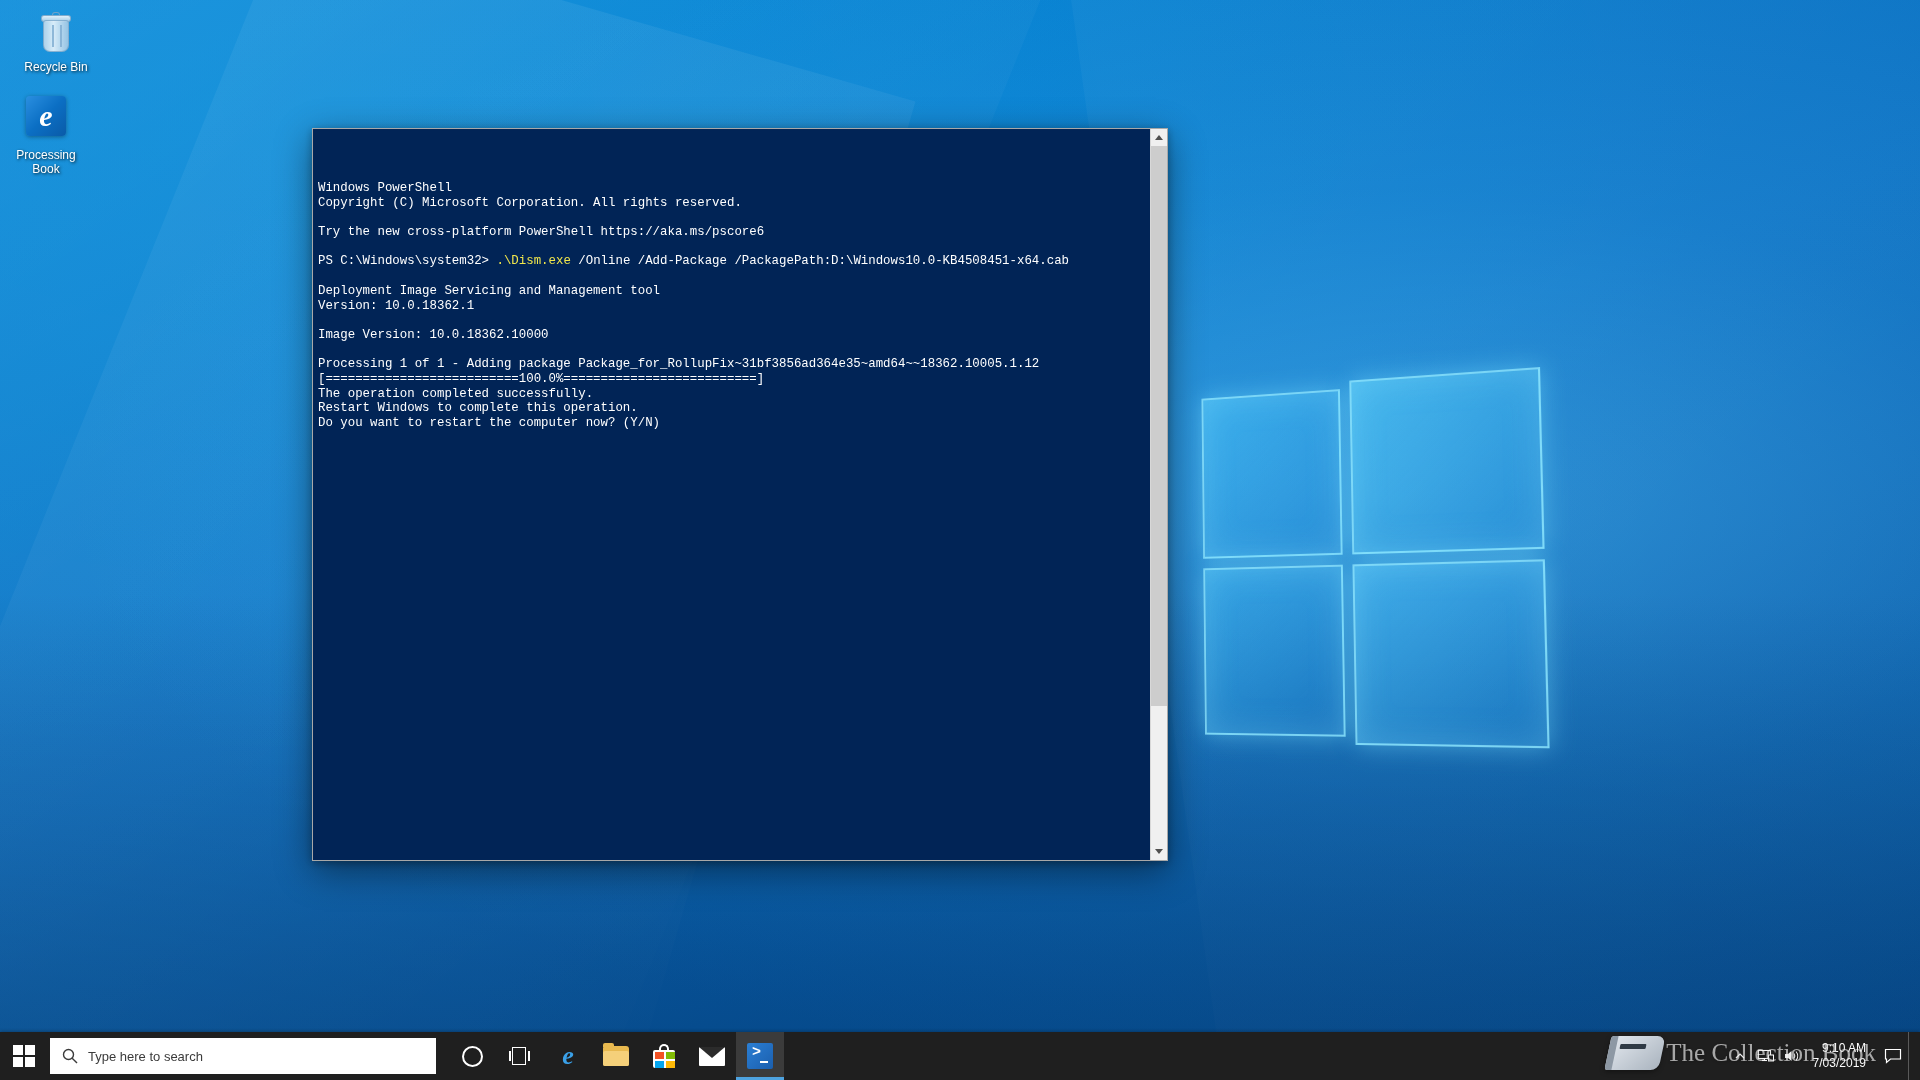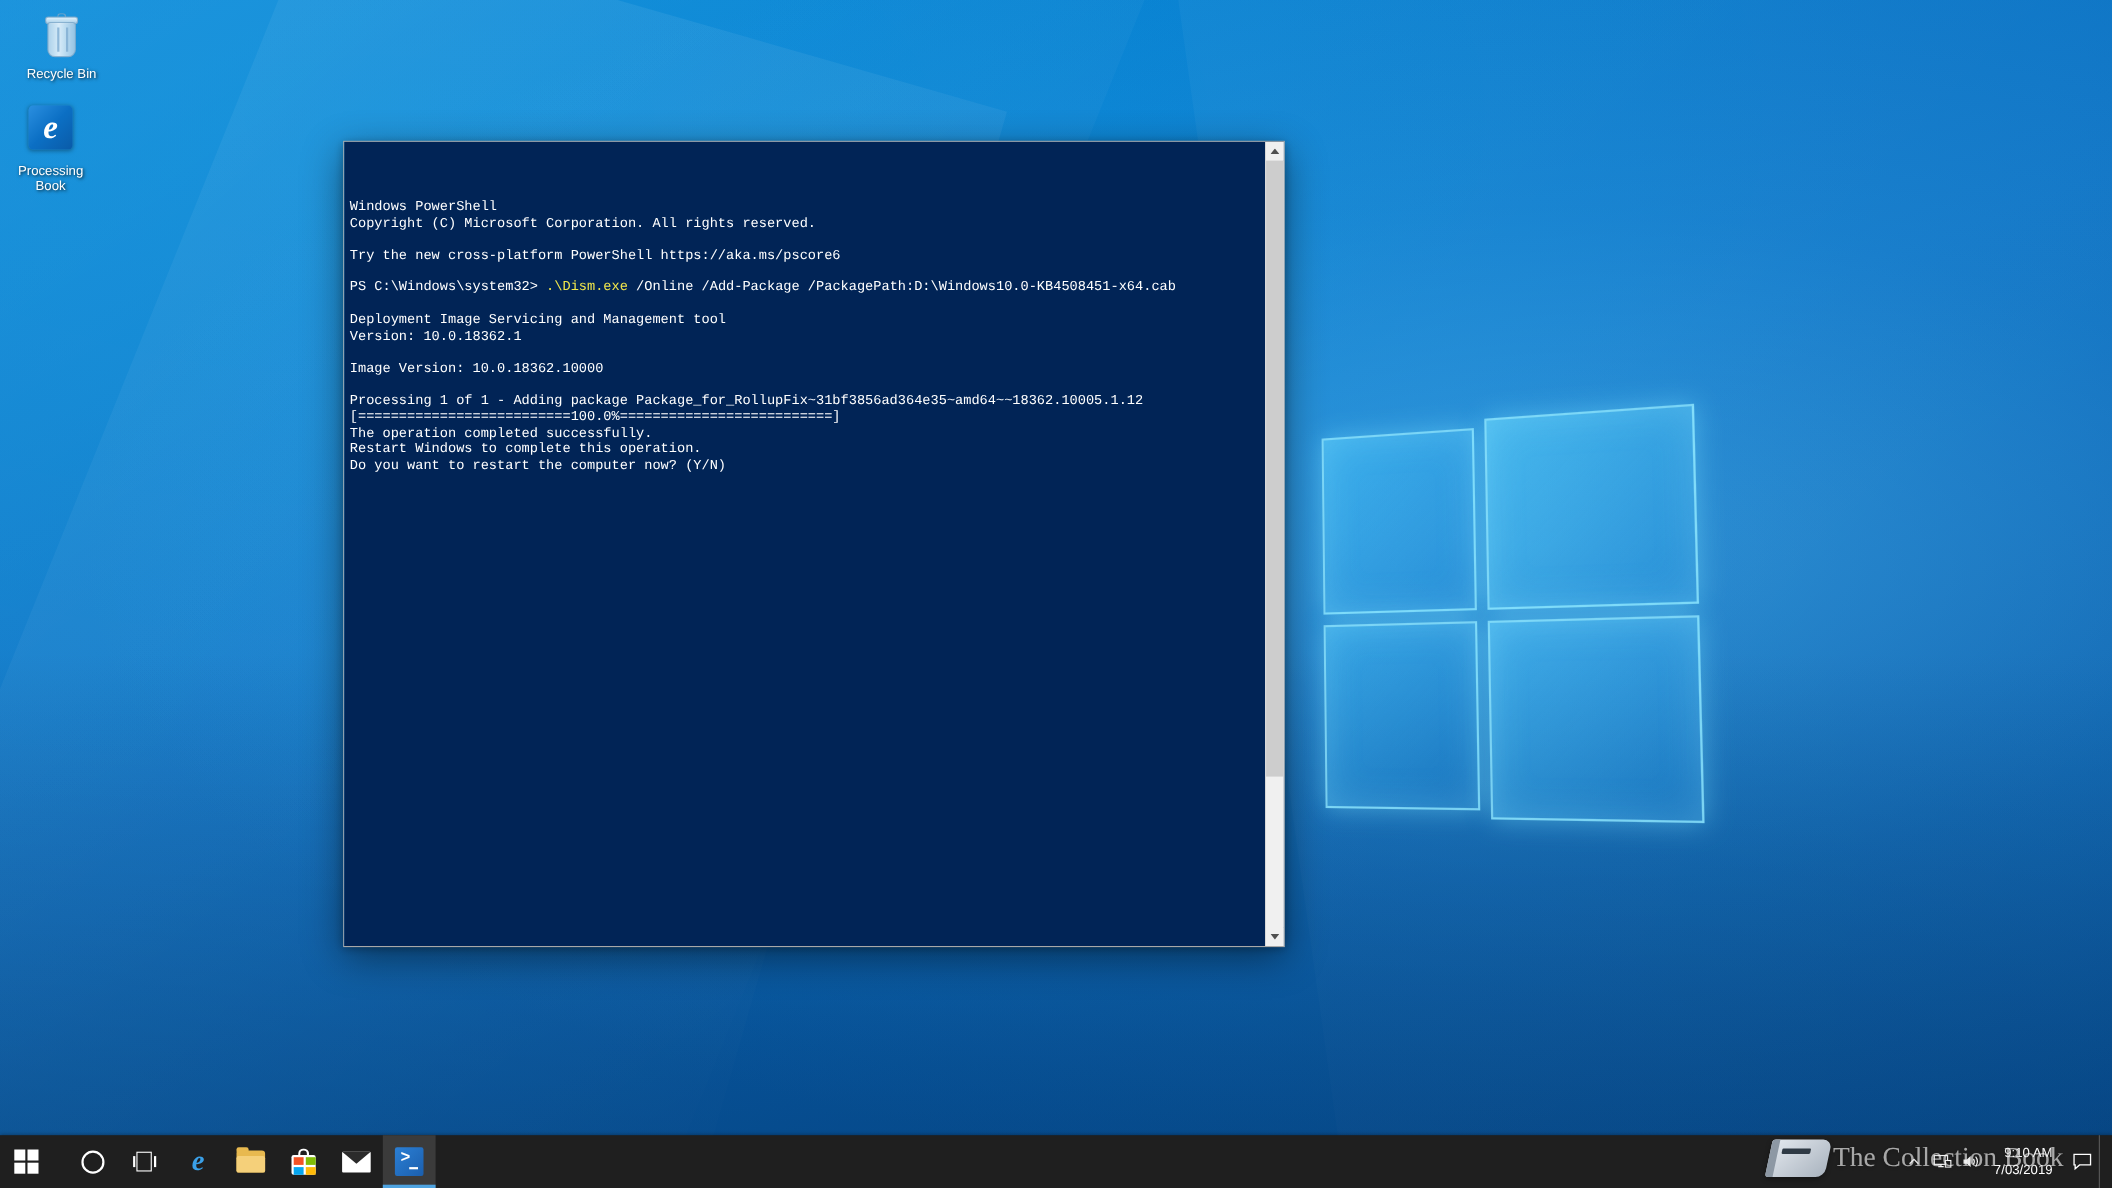--- a/index.html
+++ b/index.html
@@ -393,20 +393,27 @@
 
   <div id="start-button">
     <div class="win-flag">
       <i></i>
         <i></i>
         <i></i>
         <i></i>
     </div>
   </div>
 
+  <div id="search-box">
+    <svg class="mag" width="16" height="16" viewBox="0 0 16 16">
+      <circle cx="6.5" cy="6.5" r="5" fill="none" stroke="#3b3b3b" stroke-width="1.4"></circle>
+      <line x1="10.2" y1="10.2" x2="15" y2="15" stroke="#3b3b3b" stroke-width="1.4"></line>
+    </svg>
+    <span id="search-placeholder">Type here to search</span>
+  </div>
 
   <div id="taskbar-apps">
     <div class="tb-app">
       <div class="cortana"></div>
     </div>
     <div class="tb-app">
       <div class="taskview">
         <div class="bx b1"></div>
           <div class="bx b2"></div>
           <div class="bx b3"></div>

